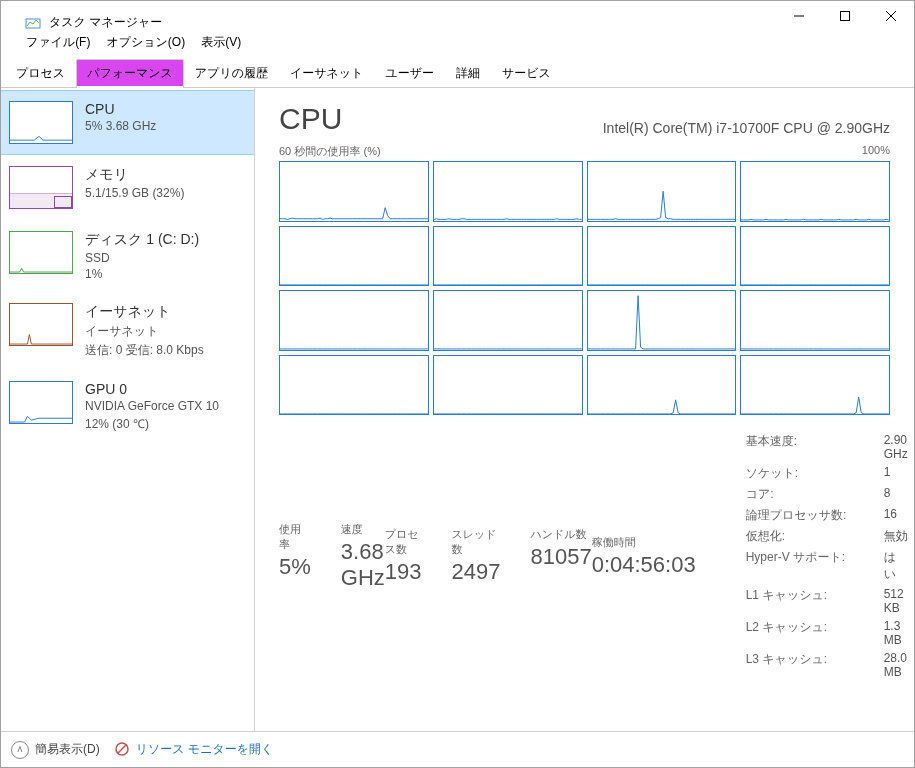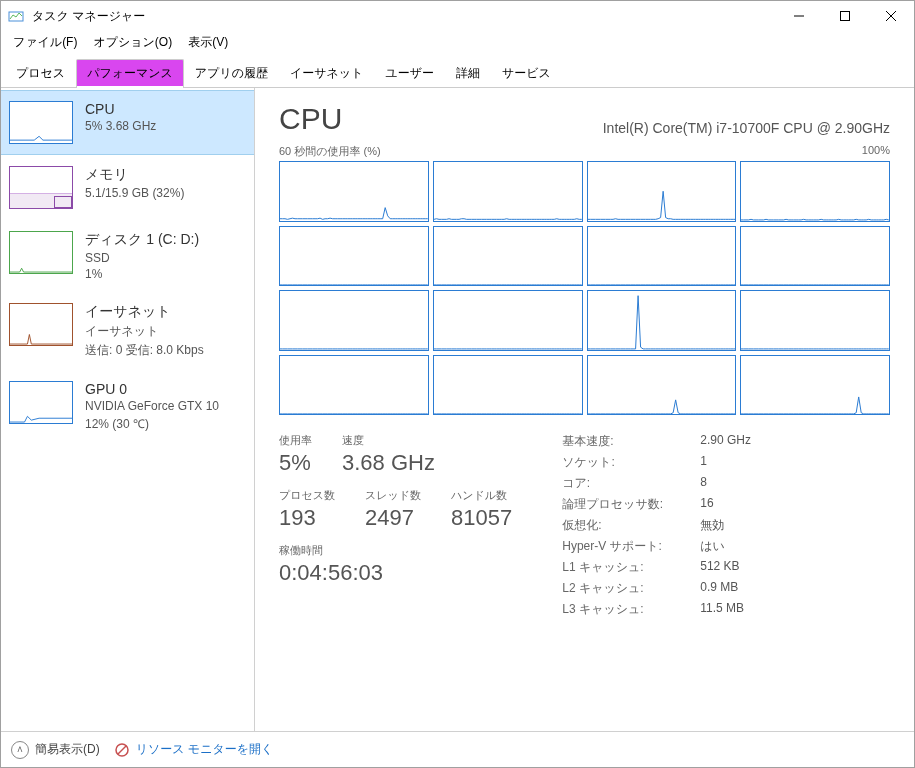--- a/index.html
+++ b/index.html
@@ -1,21 +1,21 @@
 <!DOCTYPE html>
 <html><head>
 <meta charset="utf-8">
 <style>
 * { box-sizing: border-box; margin: 0; padding: 0; font-family: "Meiryo", "Yu Gothic", sans-serif; }
 body { width: 915px; height: 768px; background: #fff; font-size: 12px; color: #000; border: 1px solid #a0a0a0; display: flex; flex-direction: column; overflow: hidden; }
-.titlebar { height: 30px; display: flex; align-items: center; padding-left: 7px; }
+.titlebar { height: 30px; display: flex; align-items: flex-end; padding-left: 24px; }
 .titlebar .icon { width: 16px; height: 16px; margin-right: 8px; display: inline-flex; align-items: center; justify-content: center; }
 .titlebar .title { flex: 1; font-size: 12px; }
 .titlebar .win-btn { width: 46px; height: 30px; display: flex; align-items: center; justify-content: center; font-size: 10px; font-family: "Segoe MDL2 Assets", sans-serif; }
-.menubar { height: 22px; padding: 0 4px; display: flex; align-items: flex-end; font-size: 12px; }
+.menubar { height: 22px; padding: 0 4px; display: flex; align-items: flex-end; font-size: 12px; margin-left: 13px; }
 .menubar .menu-item { padding: 2px 8px; cursor: default; }
 .tabs { display: flex; border-bottom: 1px solid #ccc; padding: 6px 2px 0 4px; font-size: 12px; }
 .tabs .tab { padding: 5px 10px; cursor: default; border: 1px solid transparent; border-bottom: none; position: relative; }
 .tabs .tab.active { background: #d946ef; border-color: #ccc; border-radius: 2px 2px 0 0; }
 .tabs .tab.active::after { content: ""; position: absolute; left: 0; right: 0; bottom: -1px; height: 2px; background: #fff; }
 .content { flex: 1; display: flex; overflow: hidden; }
 .sidebar { width: 254px; border-right: 1px solid #d0d0d0; overflow-y: auto; padding: 2px 0; }
 .side-item { display: flex; padding: 10px 8px; gap: 12px; cursor: default; }
 .side-item.selected { background: #cde8ff; border-top:1px solid #a0cfee; border-bottom:1px solid #a0cfee; }
 .side-item:not(.selected) { border-top:1px solid transparent; border-bottom:1px solid transparent; }
@@ -33,31 +33,31 @@
 .side-sub { font-size: 12px; color: #555; }
 .main { flex: 1; padding: 14px 24px 0 24px; display: flex; flex-direction: column; overflow: hidden; }
 .main-header { display: flex; align-items: flex-end; justify-content: space-between; margin-bottom: 8px; }
 .main-title { font-size: 30px; font-weight: 300; color: #444; }
 .main-sub { font-size: 14px; color: #555; }
 .chart-label { display: flex; justify-content: space-between; font-size: 11px; color: #666; margin-bottom: 2px; }
 .cpu-grid { display: grid; grid-template-columns: repeat(4, 1fr); grid-template-rows: repeat(4, 1fr); gap: 4px; height: 254px; margin-bottom: 18px; }
 .cpu-cell { border: 1px solid #2b7cd3; background: #fff; position: relative; overflow:hidden; }
 .cpu-cell svg { position:absolute; inset:0; width:100%; height:100%; }
 .stats { display: flex; gap: 50px; }
-.stats-left { display: flex; flex-direction: column; gap: 12px; }
+.stats-left { display: flex; gap: 0; align-items: center; }
 .stat-row { display: flex; gap: 30px; }
 .stat { display: flex; flex-direction: column; gap: 2px; }
 .stat-label { font-size: 11px; color: #666; }
 .stat-value { font-size: 22px; color: #555; }
 .stats-right { display: grid; grid-template-columns: 130px auto; row-gap: 4px; column-gap: 8px; font-size: 12px; color: #555; }
 .stats-right .lbl { color: #666; }
 .bottom-bar { height: 36px; border-top: 1px solid #d0d0d0; display: flex; align-items: center; padding: 0 10px; gap: 14px; margin-top: auto; }
 .fewer { display: flex; align-items: center; gap: 6px; cursor: default; font-size: 12px; color: #444; }
 .fewer .circ { width:18px; height:18px; border:1px solid #888; border-radius:50%; display:flex; align-items:center; justify-content:center; font-size:10px; color:#666; }
-.resmon { display: flex; align-items: center; gap: 6px; color: #1b6fc7; cursor: default; font-size: 12px; }
+.resmon { display: flex; gap: 6px; color: #1b6fc7; cursor: default; font-size: 12px; }
 .resmon .ri { width:16px; height:16px; }
 </style>
 </head>
 <body>
 
 <div class="titlebar">
   <span class="icon">
     <svg viewBox="0 0 16 16">
         <rect x="1" y="4" width="14" height="9" fill="none" stroke="#4a90d9"></rect>
         <polyline points="2,11 5,7 8,9 11,5 14,8" fill="none" stroke="#5cb85c" stroke-width="1"></polyline>
@@ -291,23 +291,23 @@
           <div>8</div>
         <div class="lbl">論理プロセッサ数:</div>
           <div>16</div>
         <div class="lbl">仮想化:</div>
           <div>無効</div>
         <div class="lbl">Hyper-V サポート:</div>
           <div>はい</div>
         <div class="lbl">L1 キャッシュ:</div>
           <div>512 KB</div>
         <div class="lbl">L2 キャッシュ:</div>
-          <div>0.9 MB</div>
+          <div>1.3 MB</div>
         <div class="lbl">L3 キャッシュ:</div>
-          <div>11.5 MB</div>
+          <div>28.0 MB</div>
       </div>
     </div>
   </div>
 </div>
 
 <div class="bottom-bar">
   <div class="fewer">
     <span class="circ">˄</span>
     <span>簡易表示(D)</span>
   </div>

